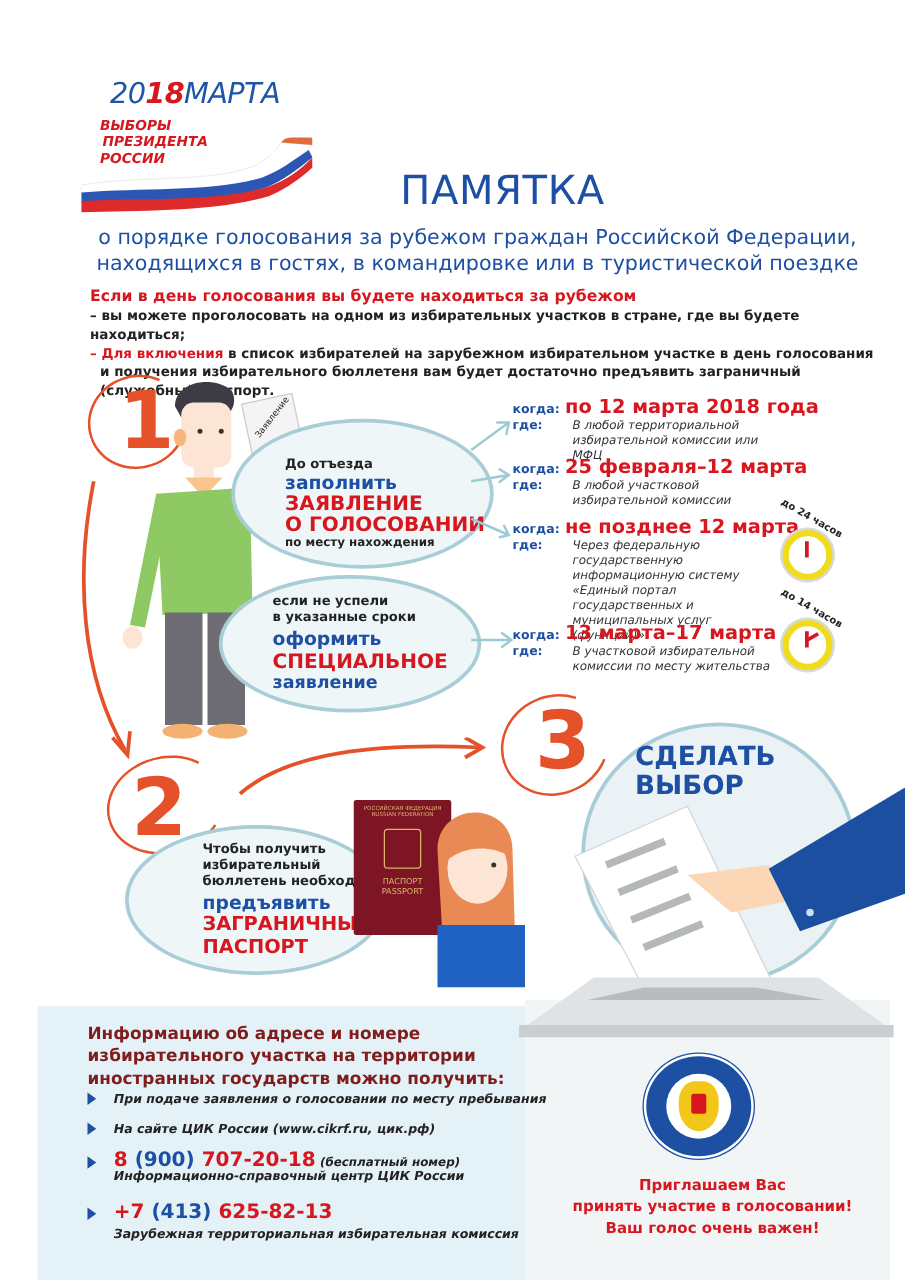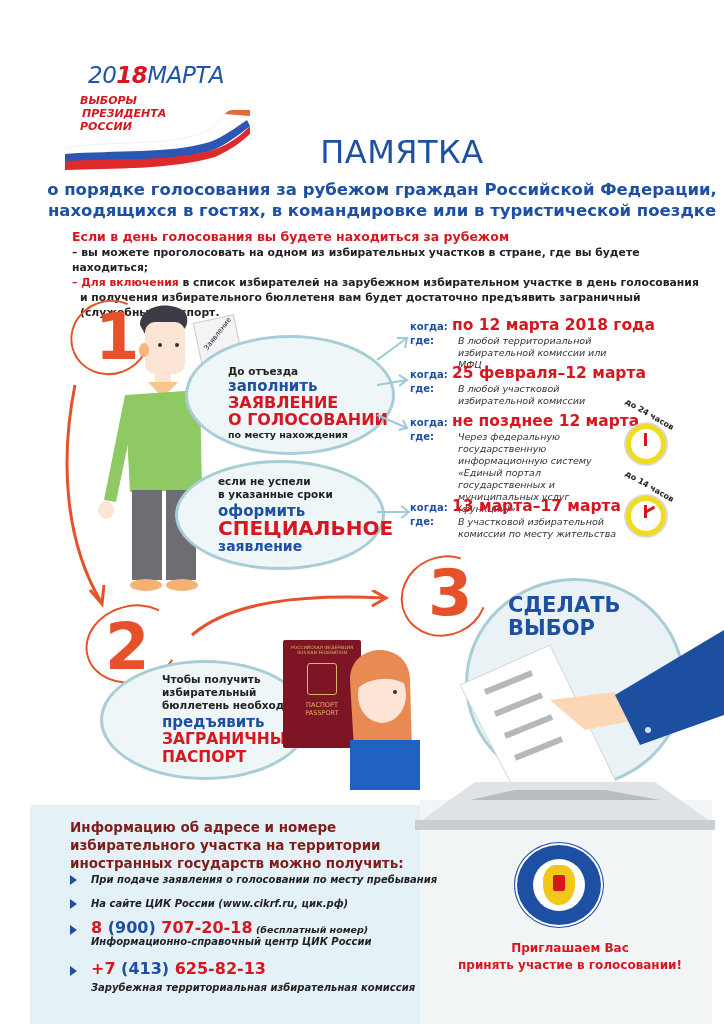--- a/index.html
+++ b/index.html
@@ -8,21 +8,21 @@
   .abs { position: absolute; }
   .blue { color: #1d4fa3; }
   .red { color: #d7171f; }
 
   
   .logo-year { left: 88px; top: 62px; font-size: 23px; font-style: italic; color: #1f56a8; letter-spacing: -0.5px; }
   .logo-year .eighteen { color: #d7171f; font-weight: bold; }
   .logo-sub { left: 80px; top: 94px; font-size: 11px; font-style: italic; font-weight: bold; color: #d7171f; line-height: 13px; }
 
   .title { left: 0; width: 724px; top: 133px; text-align: center; font-size: 32px; font-weight: normal; color: #1d4fa3; padding-left: 80px; letter-spacing: 0.5px; }
-  .subtitle { left: 0; width: 724px; top: 179px; text-align: center; font-size: 16.5px; font-weight: bold; color: #1d4fa3; line-height: 21px; padding-left: 40px; }
+  .subtitle { left: 0; width: 724px; top: 179px; text-align: center; font-size: 16.5px; font-weight: normal; color: #1d4fa3; line-height: 21px; padding-left: 40px; }
 
   .intro { left: 72px; top: 229px; width: 630px; font-size: 10.8px; line-height: 15px; }
   .intro .head { color: #d7171f; font-weight: bold; font-size: 12.5px; line-height: 16px; }
   .intro .line { font-weight: bold; color: #222; }
 
   
   .bubble { border: 3px solid #a9cdd6; border-radius: 50%; background: #eef6f8; }
   .b-text { font-weight: bold; line-height: 16px; }
   .small { font-size: 10.5px; color: #222; line-height: 13px; }
 
@@ -125,21 +125,21 @@
   <div class="b-text red" style="font-size:16px; line-height:17px;">ЗАЯВЛЕНИЕ</div>
   <div class="b-text red" style="font-size:16px; line-height:17px;">О ГОЛОСОВАНИИ</div>
   <div class="small b-text" style="font-size:9.5px;">по месту нахождения</div>
 </div>
 
 <div class="abs bubble" style="left:175px; top:460px; width:210px; height:110px;"></div>
 <div class="abs" style="left:218px; top:475px;">
   <div class="small b-text">если не успели</div>
   <div class="small b-text">в указанные сроки</div>
   <div class="b-text blue" style="font-size:15px; margin-top:2px;">оформить</div>
-  <div class="b-text red" style="font-size:20px; line-height:19px;">СПЕЦИАЛЬНОЕ</div>
+  <div class="b-text red" style="font-size:16px; line-height:19px;">СПЕЦИАЛЬНОЕ</div>
   <div class="b-text blue" style="font-size:14px;">заявление</div>
 </div>
 
 <svg class="abs" style="left:375px; top:320px;" width="40" height="210">
   <g stroke="#9ccbd6" stroke-width="2" fill="none">
     <path d="M2 40 L32 18 M22 18 L32 18 L30 28"></path>
     <path d="M2 65 L32 60 M24 55 L32 60 L24 66"></path>
     <path d="M2 95 L32 108 M24 110 L32 108 L28 100"></path>
     <path d="M2 192 L34 192 M26 186 L34 192 L26 198"></path>
   </g>
@@ -259,13 +259,14 @@
 
 <div class="abs" style="left:515px; top:843px; width:88px; height:84px; border-radius:50%; background:#1d4fa3; border:2px solid #fff; box-shadow:0 0 0 1px #1d4fa3;">
   <div class="abs" style="left:16px; top:14px; width:52px; height:52px; border-radius:50%; background:#ffffff;"></div>
   <div class="abs" style="left:26px; top:20px; width:32px; height:40px; background:#f3c61a; border-radius:40% 40% 50% 50%;"></div>
   <div class="abs" style="left:36px; top:30px; width:12px; height:16px; background:#d7171f; border-radius:2px;"></div>
 </div>
 
 <div class="abs invite">
   <div>Приглашаем Вас</div>
   <div>принять участие в голосовании!</div>
+  <div>Ваш голос очень важен!</div>
 </div>
 
 </body></html>

